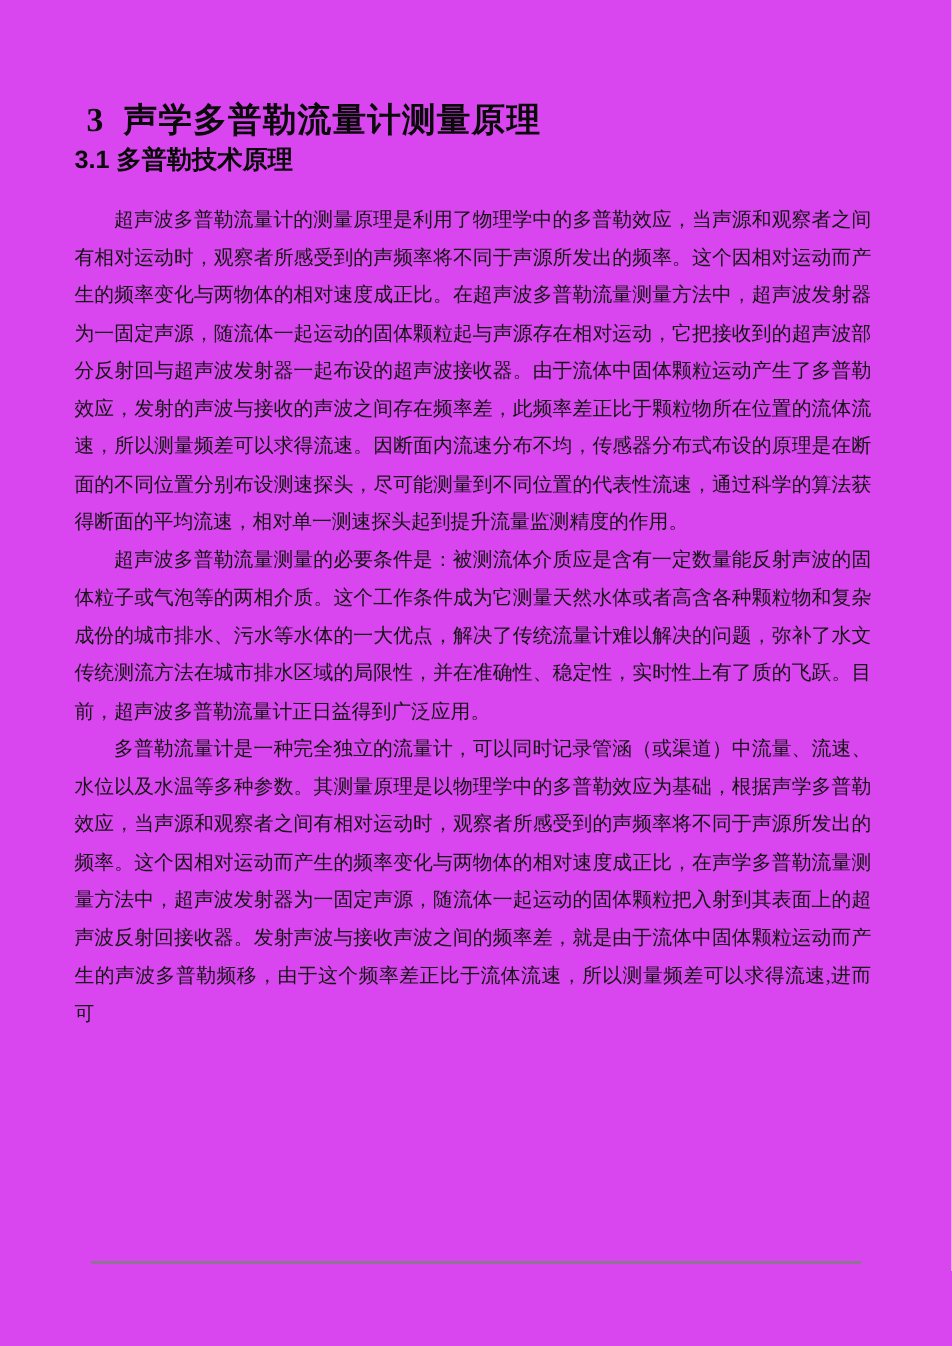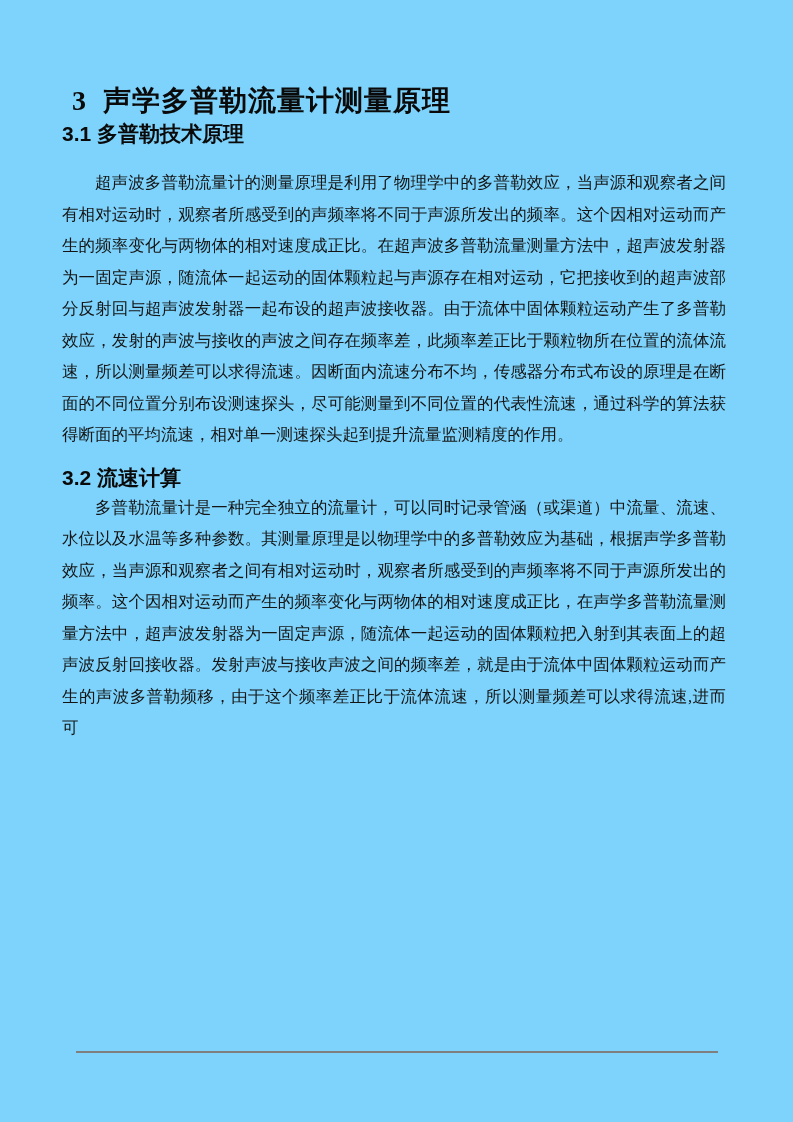--- a/index.html
+++ b/index.html
@@ -4,21 +4,21 @@
 <style>
   html, body {
     margin: 0;
     padding: 0;
     background: #ffffff;
   }
   .page {
     position: relative;
     width: 793px;
     height: 1122px;
-    background: #7dd3fc;
+    background: #d946ef;
     overflow: hidden;
     color: #111111;
   }
   .content {
     position: absolute;
     left: 62px;
     top: 0;
     width: 664px;
   }
   .doc-title {
@@ -70,22 +70,22 @@
 
 <div class="page">
   <div class="content">
 
     <h1 class="doc-title">3  声学多普勒流量计测量原理</h1>
 
     <h2 class="sec-heading h31">3.1 多普勒技术原理</h2>
 
     <p class="body-p indent first">超声波多普勒流量计的测量原理是利用了物理学中的多普勒效应，当声源和观察者之间有相对运动时，观察者所感受到的声频率将不同于声源所发出的频率。这个因相对运动而产生的频率变化与两物体的相对速度成正比。在超声波多普勒流量测量方法中，超声波发射器为一固定声源，随流体一起运动的固体颗粒起与声源存在相对运动，它把接收到的超声波部分反射回与超声波发射器一起布设的超声波接收器。由于流体中固体颗粒运动产生了多普勒效应，发射的声波与接收的声波之间存在频率差，此频率差正比于颗粒物所在位置的流体流速，所以测量频差可以求得流速。因断面内流速分布不均，传感器分布式布设的原理是在断面的不同位置分别布设测速探头，尽可能测量到不同位置的代表性流速，通过科学的算法获得断面的平均流速，相对单一测速探头起到提升流量监测精度的作用。</p>
 
+    <p class="body-p indent">超声波多普勒流量测量的必要条件是：被测流体介质应是含有一定数量能反射声波的固体粒子或气泡等的两相介质。这个工作条件成为它测量天然水体或者高含各种颗粒物和复杂成份的城市排水、污水等水体的一大优点，解决了传统流量计难以解决的问题，弥补了水文传统测流方法在城市排水区域的局限性，并在准确性、稳定性，实时性上有了质的飞跃。目前，超声波多普勒流量计正日益得到广泛应用。</p>
 
-    <h2 class="sec-heading h32">3.2 流速计算</h2>
 
 
     <p class="body-p indent">多普勒流量计是一种完全独立的流量计，可以同时记录管涵（或渠道）中流量、流速、水位以及水温等多种参数。其测量原理是以物理学中的多普勒效应为基础，根据声学多普勒效应，当声源和观察者之间有相对运动时，观察者所感受到的声频率将不同于声源所发出的频率。这个因相对运动而产生的频率变化与两物体的相对速度成正比，在声学多普勒流量测量方法中，超声波发射器为一固定声源，随流体一起运动的固体颗粒把入射到其表面上的超声波反射回接收器。发射声波与接收声波之间的频率差，就是由于流体中固体颗粒运动而产生的声波多普勒频移，由于这个频率差正比于流体流速，所以测量频差可以求得流速,进而可</p>
 
   </div>
 
   <div class="footnote-line"></div>
 </div>
 
 </body></html>

